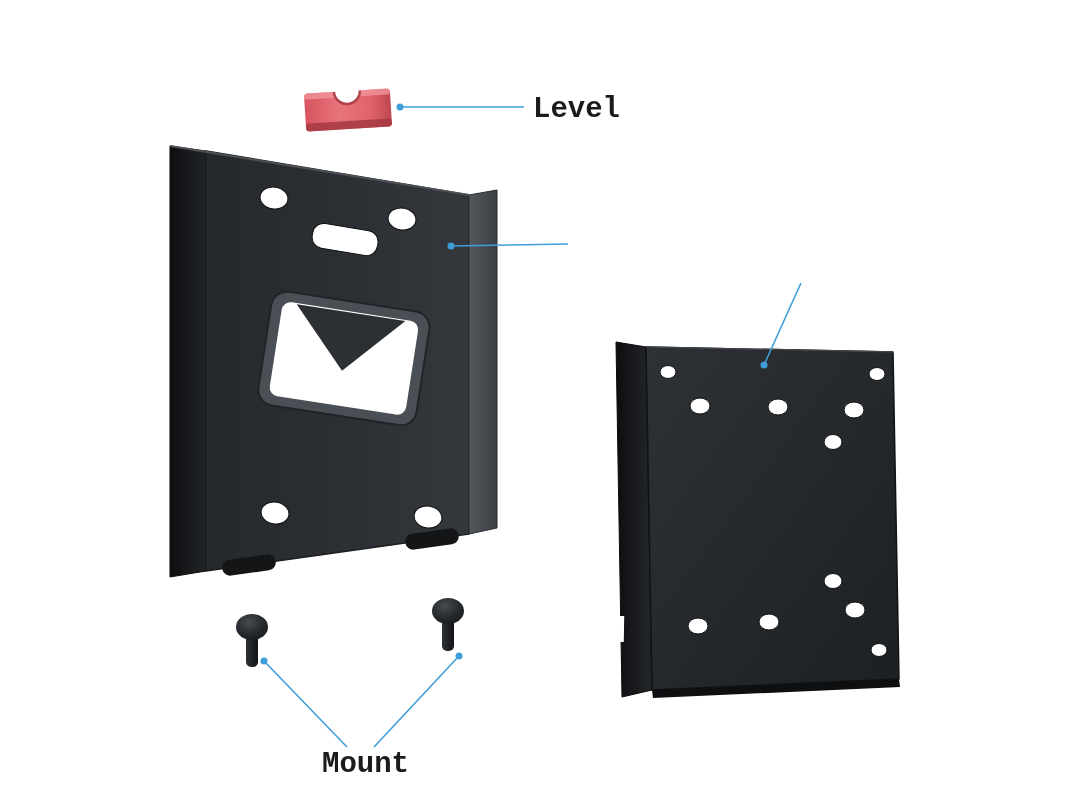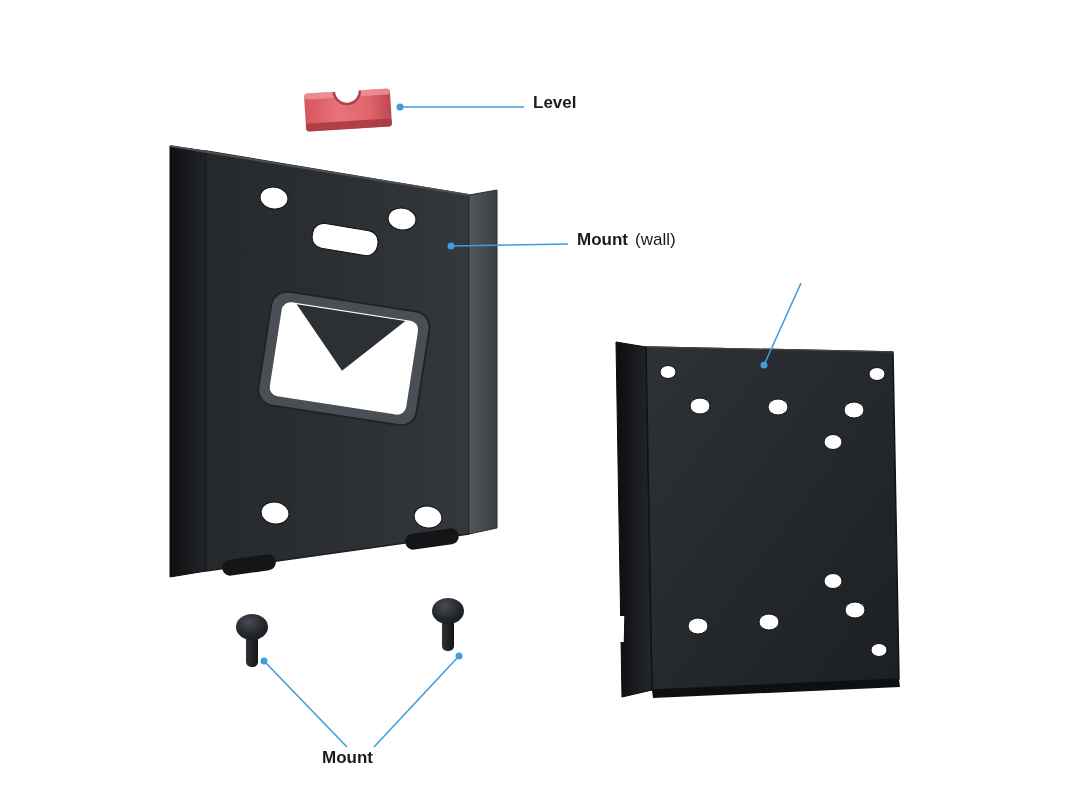--- a/index.html
+++ b/index.html
@@ -7,25 +7,26 @@
     position:relative;
     width:1080px;
     height:810px;
     background:var(--background,#ffffff);
     overflow:hidden;
     font-family:"Liberation Sans",sans-serif;
   }
   .stage svg{position:absolute;left:0;top:0;}
   .label{
     position:absolute;
-    font-size:17px;
+    font-size:29px;
     font-weight:700;
     color:var(--text,#1b1b1b);
     white-space:nowrap;
     line-height:1.1;
+    font-family:Liberation Mono, monospace;
   }
   .label .suffix{font-weight:400;margin-left:7px;}
   .leader{stroke:var(--leader,#3f9ed9);stroke-width:1.6;fill:none;}
   .dot{fill:var(--leader,#3f9ed9);stroke:none;}
 </style>
 </head>
 <body>
 
 <div class="stage">
 
@@ -142,22 +143,19 @@
       <line class="leader" x1="459" y1="656" x2="374" y2="747"></line>
       <circle class="dot" cx="264" cy="661" r="3.5"></circle>
       <circle class="dot" cx="459" cy="656" r="3.5"></circle>
     </g>
   </svg>
 
   <div class="label" style="left:533px;top:94px">
     <span>Level</span>
   </div>
 
-  <div class="label" style="left:577px;top:231px">
-    <span>Mount</span><span class="suffix">(wall)</span>
-  </div>
 
 
   <div class="label" style="left:322px;top:749px">
     <span>Mount</span>
   </div>
 
 </div>
 
 </body></html>

